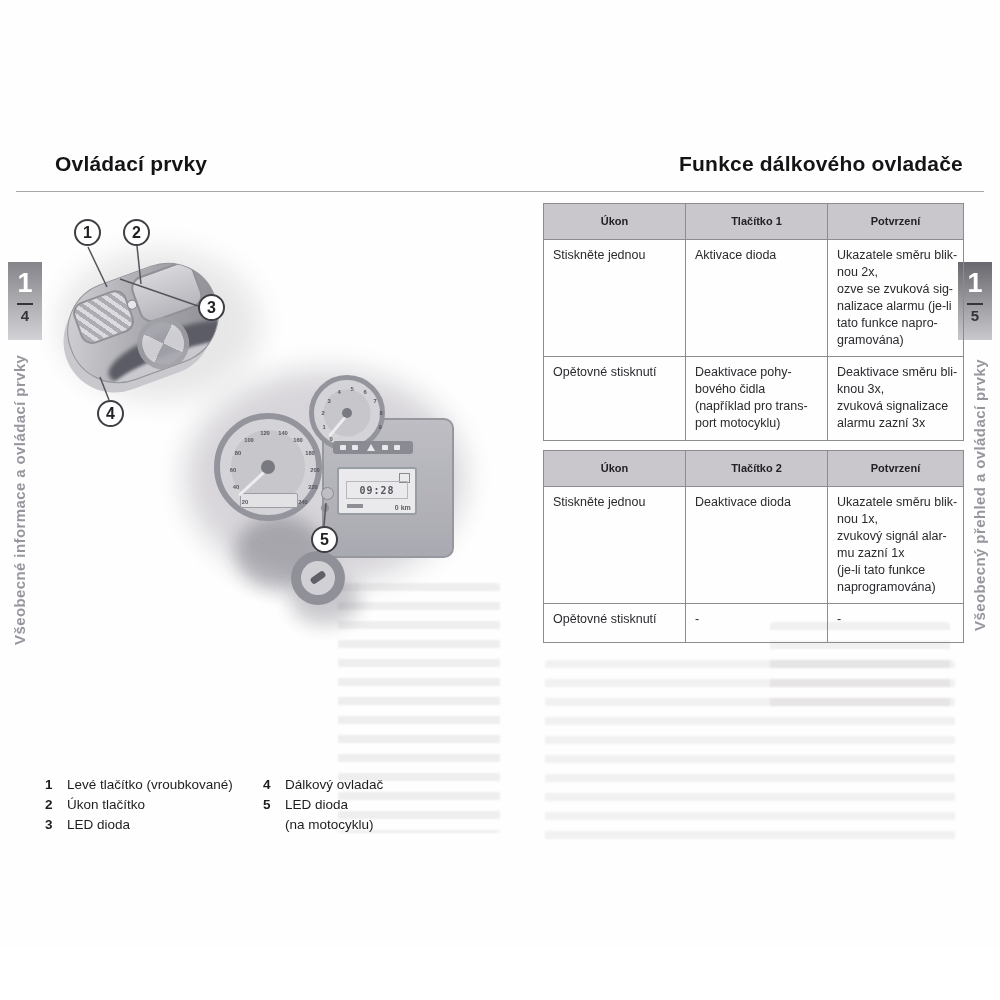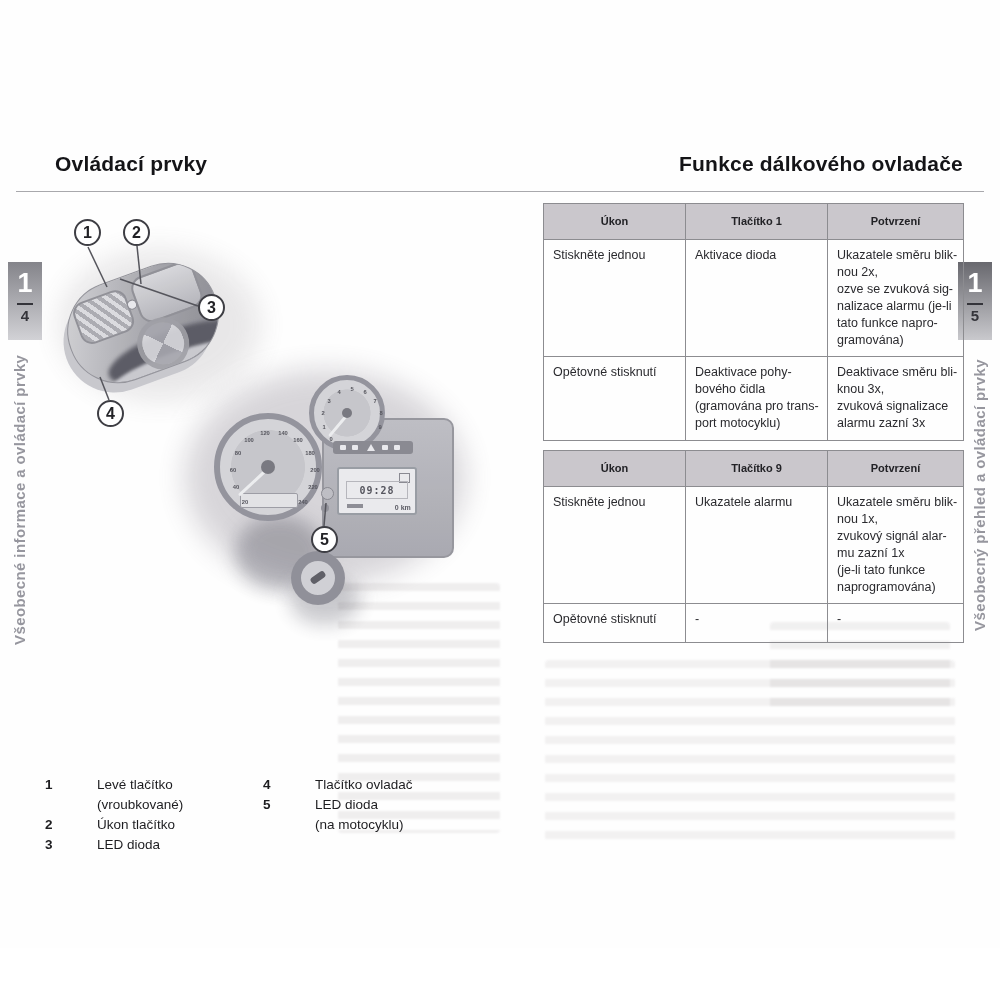--- a/index.html
+++ b/index.html
@@ -97,21 +97,21 @@
   #callout-1{left:74px;top:219px;} #callout-2{left:123px;top:219px;}
   #callout-3{left:198px;top:294px;} #callout-4{left:97px;top:400px;}
   #callout-5{left:311px;top:526px;}
   .lines-svg{position:absolute;left:0;top:0;pointer-events:none;}
   
   .legend{position:absolute;left:45px;top:775px;font-size:13.5px;line-height:20px;}
   .legend-col{position:absolute;top:0;}
   #legend-col-1{left:0;width:215px;} #legend-col-2{left:218px;width:200px;}
   .legend-item{display:flex;}
   .legend-num{width:22px;font-weight:bold;flex:none;}
-  .legend-text{white-space:pre-line;margin-left:30px;}
+  .legend-text{white-space:pre-line;}
   
   .op-table{position:absolute;left:543px;width:420px;border-collapse:collapse;table-layout:fixed;
             font-size:12.5px;line-height:17px;color:#2a2a2e;}
   #table-1{top:203px;} #table-2{top:450px;}
   .op-table col:nth-child(1){width:142px;} .op-table col:nth-child(2){width:142px;}
   .op-table col:nth-child(3){width:136px;}
   .op-table th{height:33px;background:#cac7cc;border:1px solid #8c8c90;font-size:11px;
                font-weight:bold;text-align:center;color:#222226;}
   .op-table td{border:1px solid #8c8c90;vertical-align:top;padding:7px 4px 7px 9px;
                white-space:pre-line;}
@@ -243,21 +243,21 @@
         <span class="legend-text">Úkon tlačítko</span>
       </div>
       <div class="legend-item">
         <span class="legend-num">3</span>
         <span class="legend-text">LED dioda</span>
       </div>
     </div>
     <div class="legend-col" id="legend-col-2">
       <div class="legend-item">
         <span class="legend-num">4</span>
-        <span class="legend-text">Tlačítko ovladač</span>
+        <span class="legend-text">Dálkový ovladač</span>
       </div>
       <div class="legend-item">
         <span class="legend-num">5</span>
         <span class="legend-text">LED dioda
 (na motocyklu)</span>
       </div>
     </div>
   </div>
 
   <table class="op-table" id="table-1">
@@ -279,45 +279,45 @@
 nou 2x,
 ozve se zvuková sig-
 nalizace alarmu (je-li
 tato funkce napro-
 gramována)</td>
     </tr>
     <tr>
       <td>Opětovné stisknutí</td>
       <td>Deaktivace pohy-
 bového čidla
-(gramována pro trans-
+(například pro trans-
 port motocyklu)</td>
       <td>Deaktivace směru bli-
 knou 3x,
 zvuková signalizace
 alarmu zazní 3x</td>
     </tr>
   </tbody>
     </table>
 
   <table class="op-table" id="table-2">
     <colgroup>
         <col>
         <col>
         <col>
       </colgroup>
     <tbody>
         <tr>
       <th>Úkon</th>
-      <th>Tlačítko 9</th>
+      <th>Tlačítko 2</th>
       <th>Potvrzení</th>
     </tr>
     <tr>
       <td>Stiskněte jednou</td>
-      <td>Ukazatele alarmu</td>
+      <td>Deaktivace dioda</td>
       <td>Ukazatele směru blik-
 nou 1x,
 zvukový signál alar-
 mu zazní 1x
 (je-li tato funkce
 naprogramována)</td>
     </tr>
     <tr>
       <td>Opětovné stisknutí</td>
       <td>-</td>

